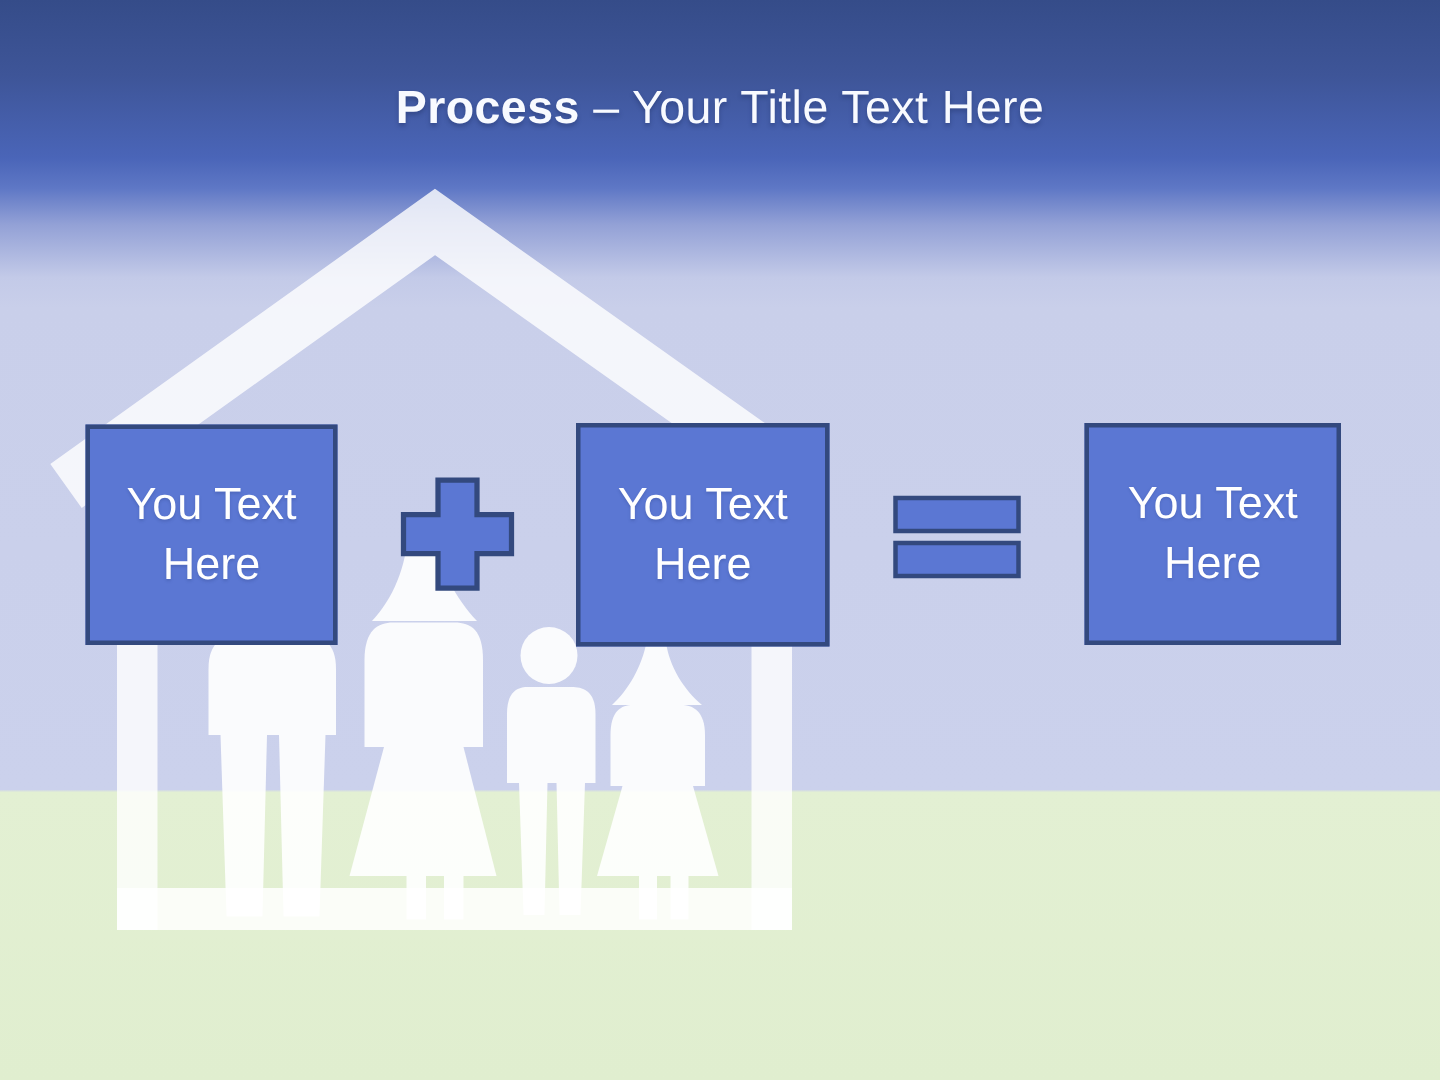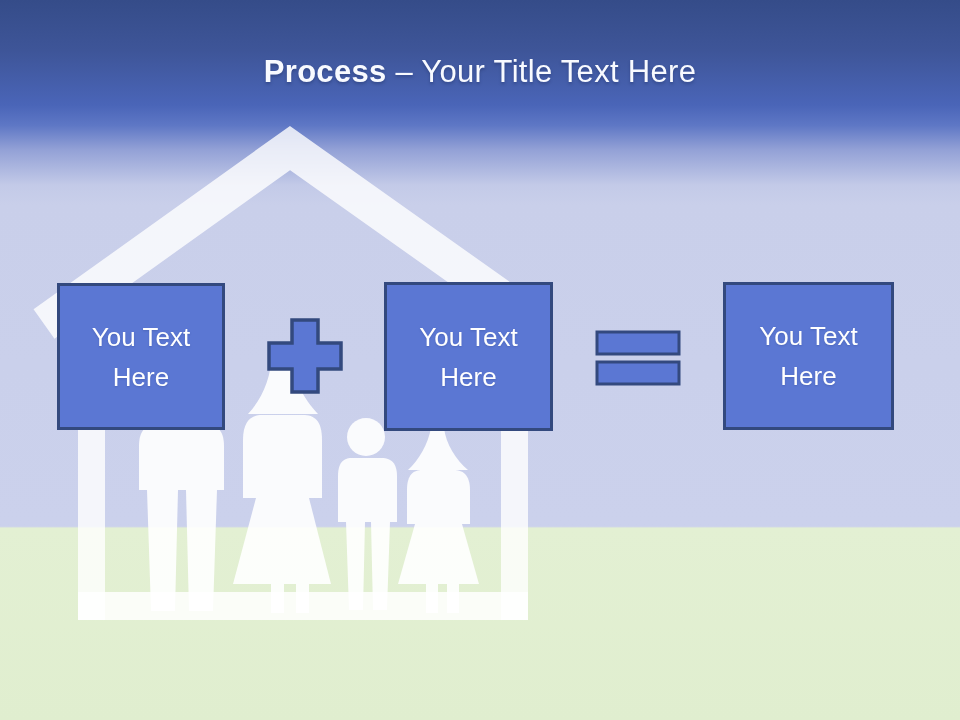--- a/index.html
+++ b/index.html
@@ -25,21 +25,21 @@
     position:absolute;top:54px;left:0;width:100%;
     text-align:center;
     font-size:31px;color:#f8faff;letter-spacing:.3px;
     text-shadow:0 2px 3px rgba(23,37,84,.35);
     white-space:pre;
   }
   .slide-title .bold{font-weight:bold;}
   .textbox{
     position:absolute;box-sizing:border-box;
     background:#5b77d3;border:3px solid #33497e;
-    color:#fff;font-size:26px;line-height:40px;text-align:center;
+    color:#fff;font-size:30px;line-height:40px;text-align:center;
     display:flex;flex-direction:column;align-items:center;justify-content:center;
     text-shadow:0 1px 2px rgba(40,60,120,.25);
   }
   #box1{left:57px;top:283px;width:168px;height:147px;}
   #box2{left:384px;top:282px;width:169px;height:149px;}
   #box3{left:723px;top:282px;width:171px;height:148px;}
   .op{position:absolute;}
   #plus{left:266px;top:317px;}
   #equals{left:594px;top:329px;}
 </style>

